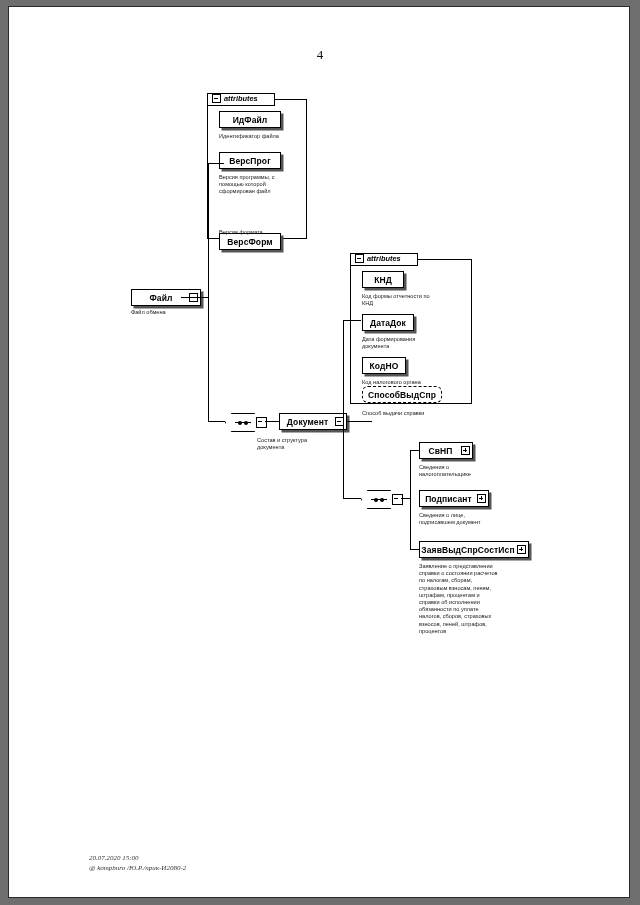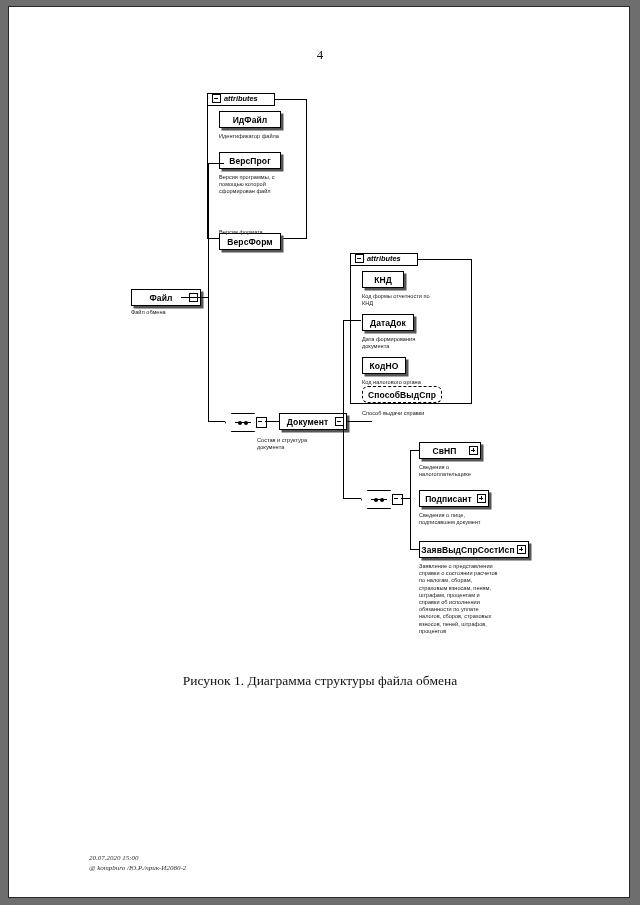--- a/index.html
+++ b/index.html
@@ -134,21 +134,21 @@
 
     <div class="seq" style="left:352px;top:483px;">
       <i></i>
     </div>
     <div class="seqbx" style="left:383px;top:487px;"></div>
     <div class="ln lnh" style="left:392px;top:491px;width:10px;"></div>
     <div class="ln lnv" style="left:401px;top:443px;height:100px;"></div>
     <div class="ln lnh" style="left:401px;top:443px;width:10px;"></div>
     <div class="ln lnh" style="left:401px;top:542px;width:10px;"></div>
 
-    <div class="node" style="left:410px;top:435px;width:62px;padding-right:11px;">
+    <div class="node" style="left:410px;top:435px;width:54px;padding-right:11px;">
       <span>СвНП</span>
       <span class="bx plus nodebx"></span>
     </div>
     <div class="cap" style="left:410px;top:457px;width:96px;">Сведения о
 налогоплательщике</div>
 
     <div class="node" style="left:410px;top:483px;width:70px;padding-right:11px;">
       <span>Подписант</span>
       <span class="bx plus nodebx"></span>
     </div>
@@ -165,20 +165,19 @@
 страховым взносам, пеням,
 штрафам, процентам и
 справки об исполнении
 обязанности по уплате
 налогов, сборов, страховых
 взносов, пеней, штрафов,
 процентов</div>
 
   </div>
 
-  <div id="caption">Рисунок 1. Диаграмма структуры файла обмена</div>
 
   <div id="footer">
     <div>20.07.2020 15:00</div>
     <div>@ kompburo /Ю.Р./прик-И2080-2</div>
   </div>
 
 </div>
 
 </body></html>

